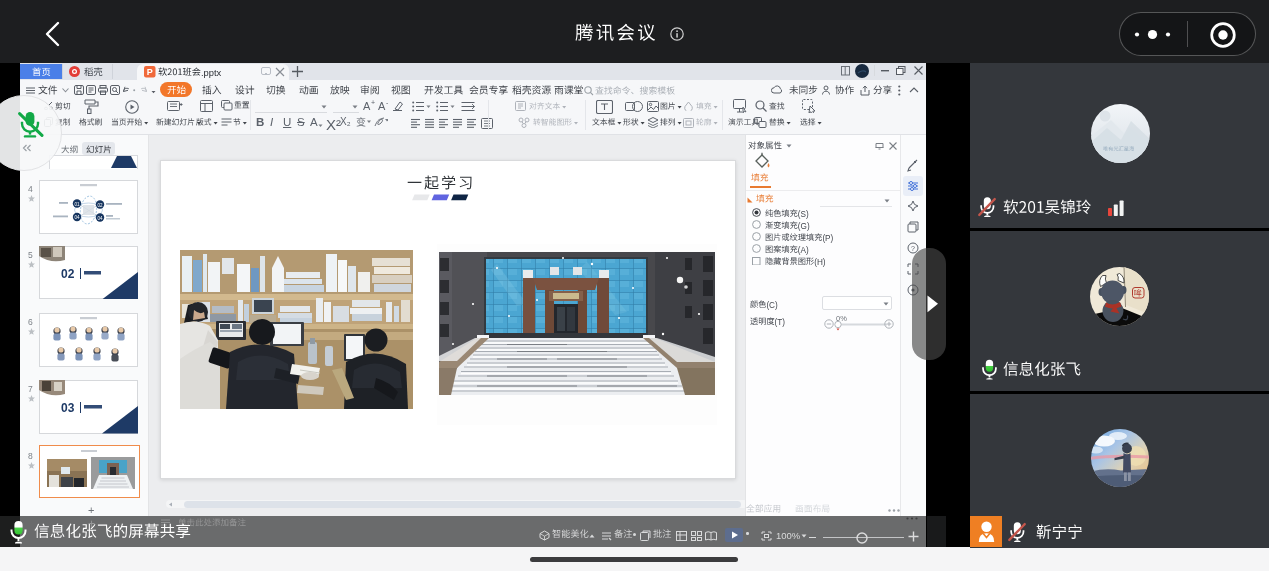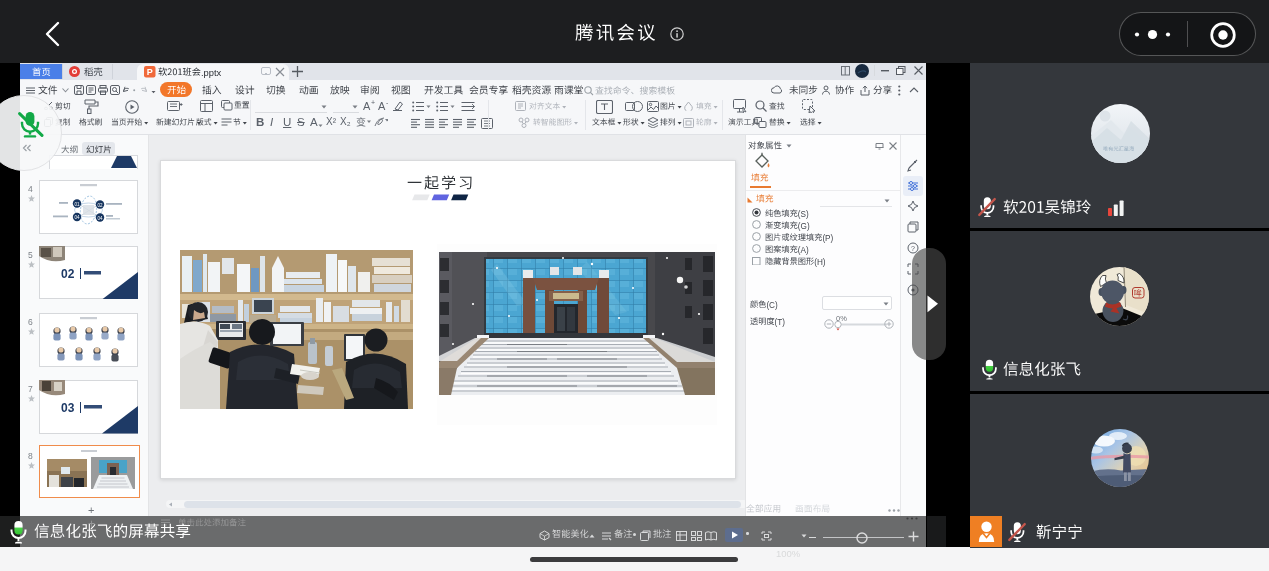--- a/index.html
+++ b/index.html
@@ -277,21 +277,21 @@
     <path d="M1 9.5h9" stroke-width="1"></path>
   </svg>
 <div class="a" style="left:256px;top:116px;font-size:11.5px;color:#5c626b;font-weight:bold;">B</div>
 <div class="a" style="left:270px;top:116px;font-size:11.5px;color:#5c626b;font-weight:normal;font-style:italic;">I</div>
 <div class="a" style="left:283px;top:116px;font-size:11.5px;color:#5c626b;font-weight:normal;text-decoration:underline;">U</div>
 <div class="a" style="left:297px;top:116px;font-size:11.5px;color:#5c626b;font-weight:normal;text-decoration:line-through;">S</div>
 <div class="a" style="left:310px;top:116px;font-size:11.5px;color:#5c626b">A</div>
 <svg class="a" style="left:318px;top:124px" width="5" height="4">
     <path d="M0.5 0.5l2 2.5 2-2.5z" fill="#7a7f86"></path>
   </svg>
-<div class="a" style="left:326px;top:116px;font-size:10px;color:#5c626b">X²</div>
+<div class="a" style="left:326px;top:116px;font-size:15px;color:#5c626b">X²</div>
 <div class="a" style="left:340px;top:116px;font-size:10px;color:#5c626b">X₂</div>
 <svg class="a" style="left:356px;top:116.5px;overflow:visible" width="14" height="12">
     <path transform="translate(0,8.8)" d="M2.2 -6.3C1.9 -5.6 1.4 -4.9 0.9 -4.4C1.1 -4.3 1.3 -4.1 1.5 -4.0C2.0 -4.5 2.6 -5.3 2.9 -6.1ZM6.9 -5.9C7.5 -5.3 8.2 -4.5 8.6 -4.0L9.2 -4.4C8.8 -4.9 8.1 -5.7 7.5 -6.2ZM4.3 -8.3C4.5 -8.0 4.7 -7.7 4.8 -7.4H0.7V-6.7H3.5V-3.7H4.2V-6.7H5.8V-3.7H6.5V-6.7H9.3V-7.4H5.7C5.5 -7.7 5.3 -8.2 5.0 -8.5ZM1.3 -3.4V-2.7H2.1C2.7 -1.9 3.4 -1.3 4.2 -0.8C3.1 -0.3 1.8 -0.0 0.5 0.2C0.7 0.3 0.8 0.6 0.9 0.8C2.3 0.6 3.8 0.2 5.0 -0.3C6.2 0.2 7.6 0.6 9.1 0.8C9.2 0.6 9.4 0.3 9.6 0.2C8.2 0.0 6.9 -0.3 5.8 -0.7C6.8 -1.3 7.7 -2.1 8.2 -3.1L7.8 -3.4L7.6 -3.4ZM3.0 -2.7H7.1C6.6 -2.1 5.9 -1.5 5.0 -1.1C4.2 -1.5 3.5 -2.1 3.0 -2.7Z" fill="#5c626b"></path>
     <path transform="translate(11,3.5)" d="M0 0l2 2.5 2-2.5z" fill="#7a7f86"></path>
   </svg>
 <svg class="a" style="left:374px;top:117px" width="14" height="11" stroke="#5c626b" fill="none">
     <path d="M1 9c2-5 4-7 6-7s2 2 0 4-4 2-3 0 3-5 6-5" stroke-width="0.9"></path>
     <path transform="translate(11,2)" d="M0 0l2 2.5 2-2.5z" fill="#7a7f86" stroke="none"></path>
   </svg>
 <svg class="a" style="left:412px;top:101px" width="13" height="11" stroke="#5c626b" fill="none">
@@ -990,21 +990,21 @@
   </svg>
 <div style="position:absolute;left:725px;top:528px;width:18px;height:14px;background:#5d6d8e;border-radius:2px;"></div>
 <svg class="a" style="left:731px;top:531px" width="8" height="8">
     <path d="M1 0.5l6 3.5-6 3.5z" fill="#fff"></path>
   </svg>
 <div class="a" style="left:746px;top:532px;width:2.5px;height:2.5px;background:#d9dadb;border-radius:50%"></div>
 <svg class="a" style="left:761px;top:530.5px" width="11" height="10" stroke="#d9dadb" fill="none">
     <path d="M1 3V1h3M7 1h3v2M10 7v2H7M4 9H1V7"></path>
     <rect x="3.5" y="3.5" width="4" height="3"></rect>
   </svg>
-<div class="a" style="left:776px;top:548px;font-size:9.5px;color:#d9dadb;font-family:Liberation Sans">100%</div>
+<div class="a" style="left:776px;top:530px;font-size:9.5px;color:#d9dadb;font-family:Liberation Sans">100%</div>
 <svg class="a" style="left:801px;top:534px" width="6" height="4">
     <path d="M0.5 0.5L3 3.5l2.5-3z" fill="#d9dadb"></path>
   </svg>
 <div style="position:absolute;left:809px;top:536.5px;width:7px;height:1.5px;background:#d9dadb;"></div>
 <div style="position:absolute;left:823px;top:536.8px;width:81px;height:1.2px;background:#c3c4c6;"></div>
 <svg class="a" style="left:856px;top:531.5px" width="12" height="12">
     <circle cx="6" cy="6" r="5" stroke="#dcdcdd" stroke-width="1.4" fill="none"></circle>
   </svg>
 <svg class="a" style="left:908px;top:531px" width="11" height="11">
     <path d="M5.5 0.5V10.5M0.5 5.5H10.5" stroke="#dcdcdd" stroke-width="1.4"></path>

